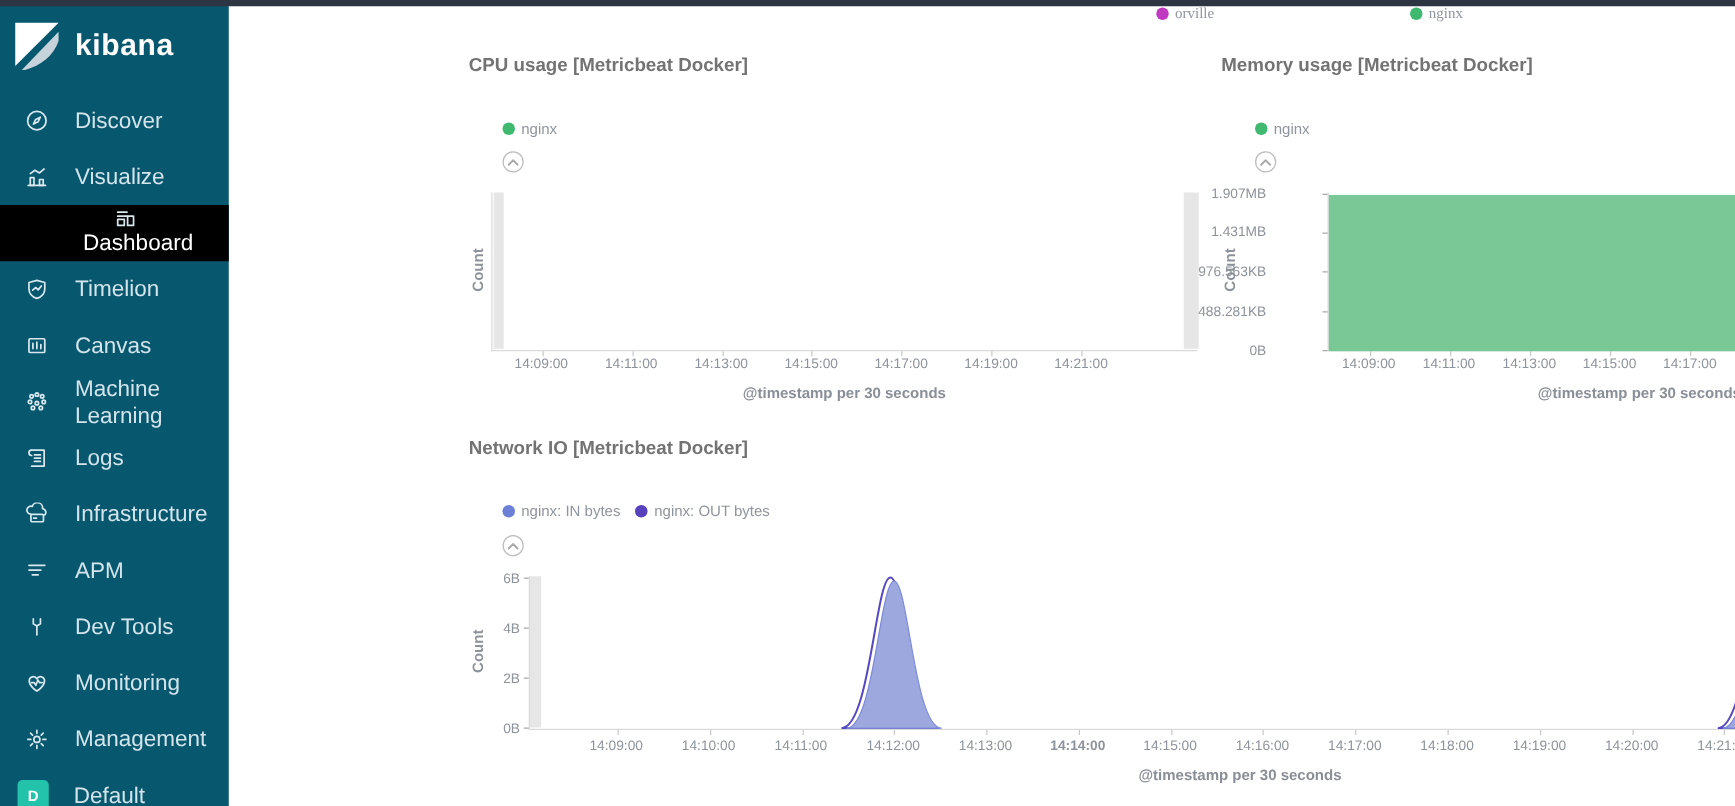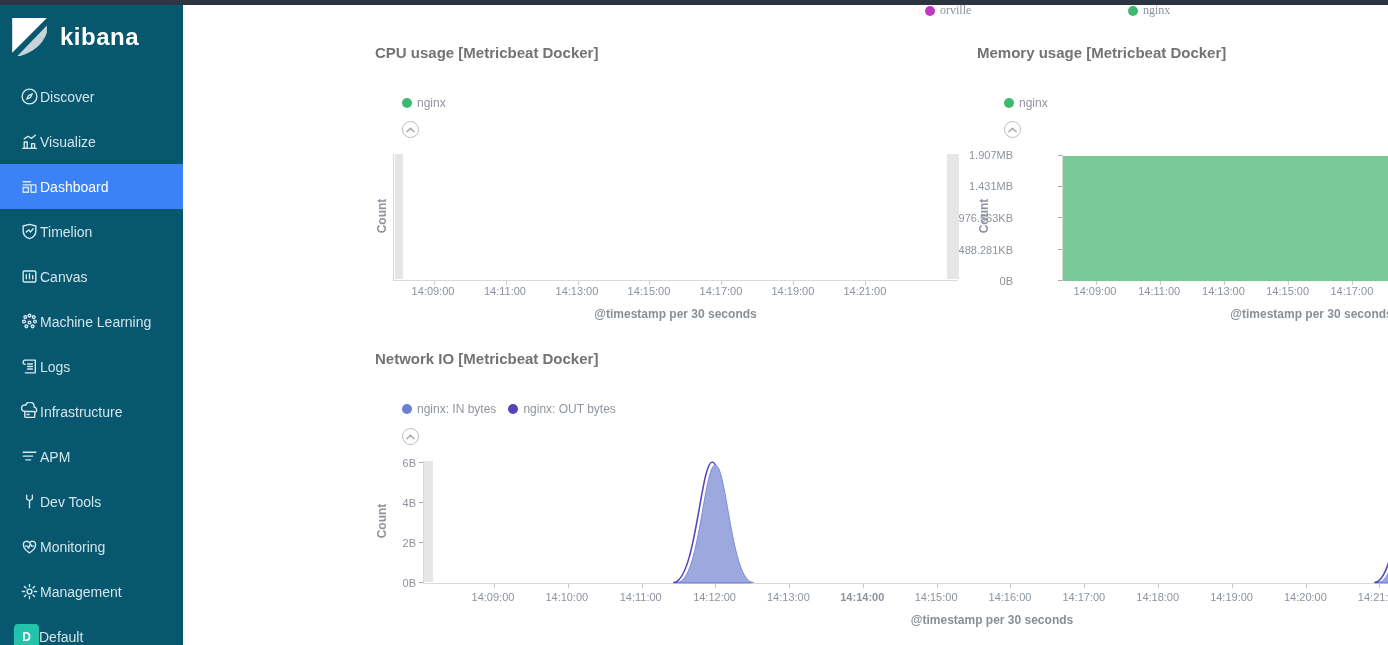--- a/index.html
+++ b/index.html
@@ -10,25 +10,25 @@
   
   .top-strip { position:absolute; left:0; top:0; width:1388px; height:5px; background:#2c3541; z-index:30; }
 
   
   .sidebar { position:absolute; left:0; top:0; width:183px; height:645px; background:#07576f; z-index:20; }
   .logo-row { display:flex; align-items:center; gap:10px; padding:16px 0 14px 8px; }
   .logo-mark { width:42px; height:42px; flex:0 0 auto; }
   .logo-text { color:#ffffff; font-size:24px; font-weight:600; letter-spacing:.5px; }
   .nav { margin-top:2px; }
   .nav-item { position:relative; height:45px; display:flex; align-items:center; padding-left:18px; cursor:pointer; }
-  .nav-item.selected { background:#3b82f6; }
+  .nav-item.selected { background:#000000;flex-direction:column; }
   .nav-icon { width:22px; height:20px; display:flex; align-items:center; justify-content:center; flex:0 0 auto; }
   .nav-icon svg { width:19px; height:19px; stroke:#d9e8ee; fill:none; stroke-width:1.3; stroke-linecap:round; stroke-linejoin:round; }
   .nav-icon.badge { width:25px; height:25px; margin-left:-4px; border-radius:4px; background:#23c2ab; color:#fff; font-size:12px; font-weight:700; }
-  .nav-label { color:#d3e4eb; font-size:14px; }
+  .nav-label { margin-left:20px; color:#d3e4eb; font-size:18px; }
   .nav-item.selected .nav-label { color:#ffffff; }
 
   
   .main { position:absolute; left:183px; top:0; width:1205px; height:645px; background:#fff; }
 
   .cut-legend-item { position:absolute; top:3px; display:flex; align-items:center; gap:5px; font-size:12px; color:#8f959e; cursor:pointer;font-family:Liberation Serif, serif; }
   .dot { width:10px; height:10px; border-radius:50%; display:inline-block; flex:0 0 auto; }
 
   .panel-title { position:absolute; font-size:15px; color:#737373; cursor:pointer; white-space:nowrap; }
   .legend-row { position:absolute; display:flex; gap:12px; }

